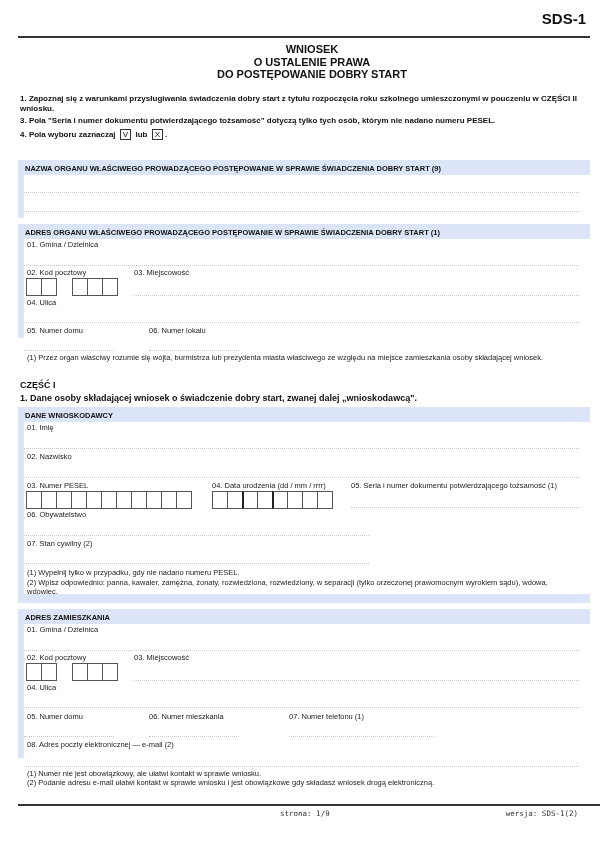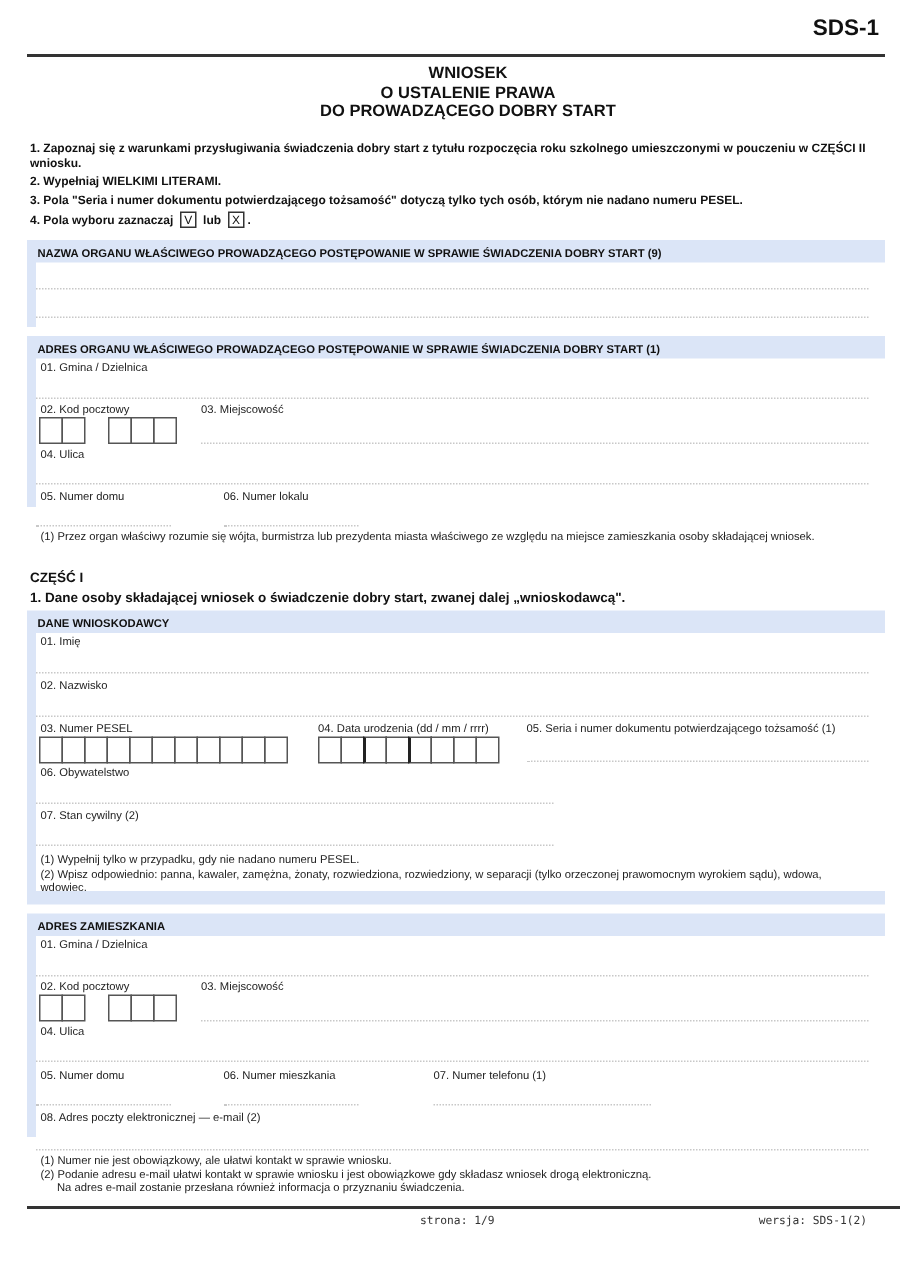--- a/index.html
+++ b/index.html
@@ -37,26 +37,25 @@
     .footer-ver { position: absolute; right: 22px; top: 809px; font-size: 7.5px; font-family: "DejaVu Sans Mono", monospace; color: #333; }
   </style>
 </head>
 <body>
 
 <div class="code">SDS-1</div>
 <div class="topline"></div>
 <div class="title">
   <div>WNIOSEK</div>
   <div>O  USTALENIE  PRAWA</div>
-  <div>DO PROWADZĄCEGO DOBRY START</div>
+  <div>DO POSTĘPOWANIE DOBRY START</div>
 </div>
 
 <div class="instr">
   <p class="first">1. Zapoznaj się z warunkami przysługiwania świadczenia dobry start z tytułu rozpoczęcia roku szkolnego umieszczonymi w pouczeniu w CZĘŚCI II wniosku.</p>
-  <p>2. Wypełniaj WIELKIMI LITERAMI.</p>
   <p>3. Pola "Seria i numer dokumentu potwierdzającego tożsamość" dotyczą tylko tych osób, którym nie nadano numeru PESEL.</p>
   <p>
     <span>4. Pola wyboru zaznaczaj</span>
     <span class="cbx">V</span>
     <span>lub</span>
     <span class="cbx">X</span><span>.</span>
   </p>
 </div>
 
 <div class="section" style="top:160px; height:58px;">
@@ -178,19 +177,18 @@
     <div class="lbl" style="left:265px; top:88px;">07. Numer telefonu (1)</div>
     <div class="dot" style="left:0; width:90px; top:112px;"></div>
     <div class="dot" style="left:125px; width:90px; top:112px;"></div>
     <div class="dot" style="left:265px; width:145px; top:112px;"></div>
 
     <div class="lbl" style="left:3px; top:116px;">08. Adres poczty elektronicznej — e-mail (2)</div>
     <div class="dot" style="left:0; width:555px; top:142px;"></div>
 
     <div class="note" style="left:3px; top:145px;">(1) Numer nie jest obowiązkowy, ale ułatwi kontakt w sprawie wniosku.</div>
     <div class="note" style="left:3px; top:154px;">(2) Podanie adresu e-mail ułatwi kontakt w sprawie wniosku i jest obowiązkowe gdy składasz wniosek drogą elektroniczną.</div>
-    <div class="note" style="left:14px; top:163px;">Na adres e-mail zostanie przesłana również informacja o przyznaniu świadczenia.</div>
   </div>
 </div>
 
 <div class="bottomline"></div>
 <div class="footer-page">strona: 1/9</div>
 <div class="footer-ver">wersja: SDS-1(2)</div>
 
 </body></html>

